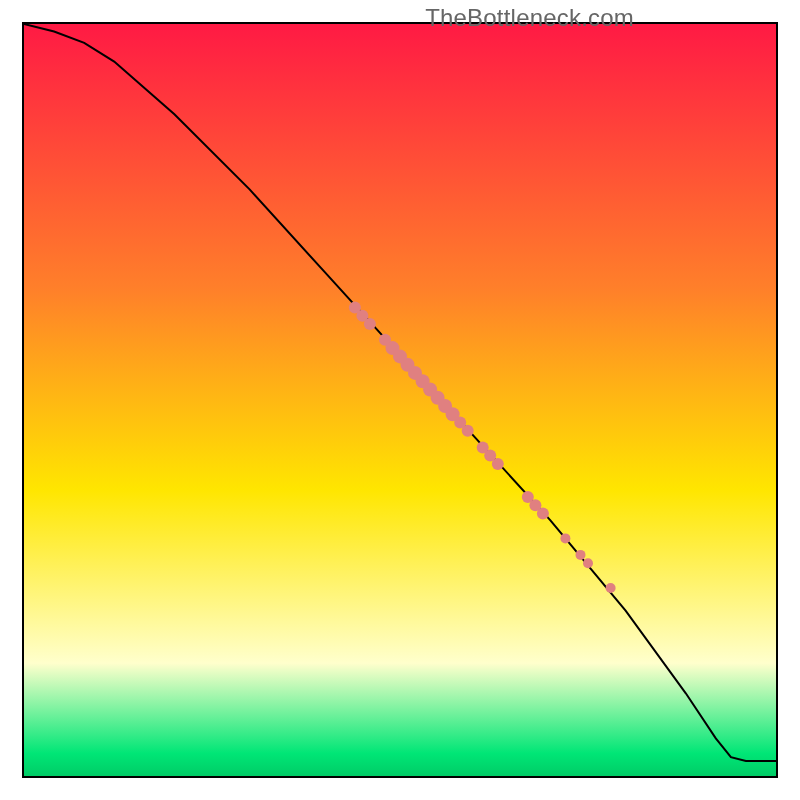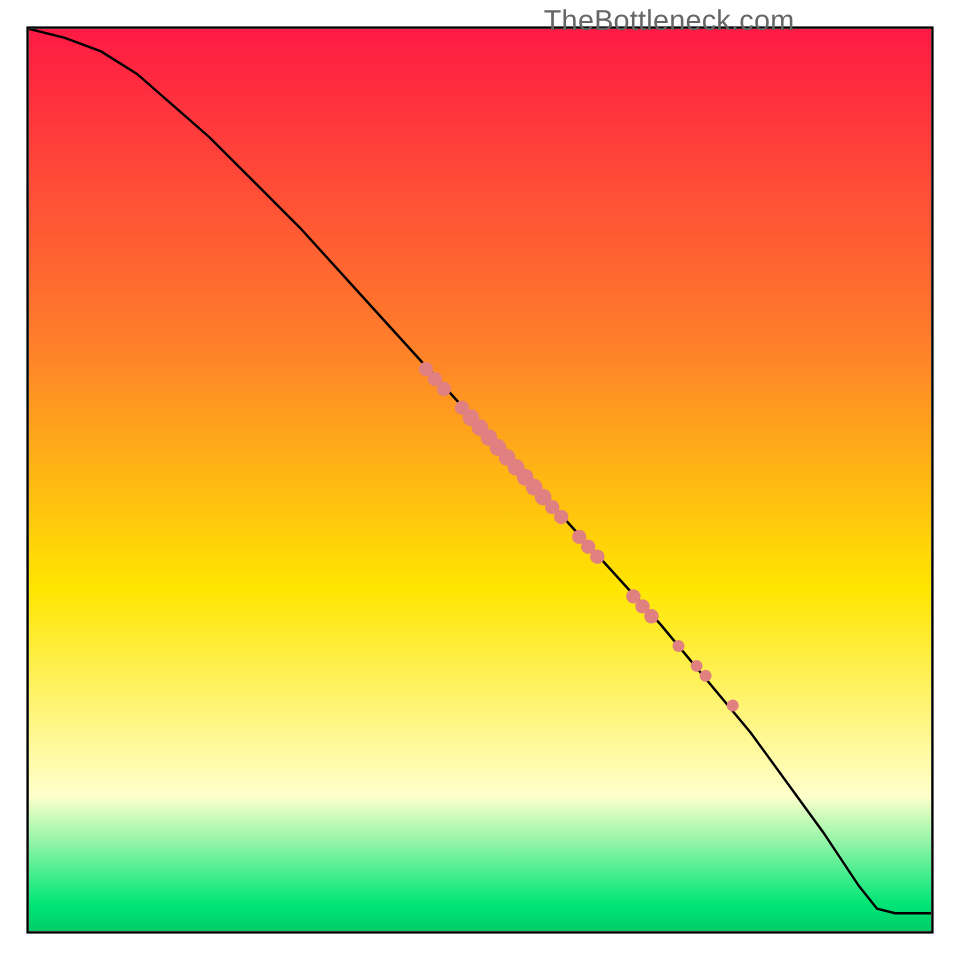--- a/index.html
+++ b/index.html
@@ -8,21 +8,20 @@
     width: 800px;
     height: 800px;
     overflow: hidden;
     font-family: Arial, Helvetica, sans-serif;
     background: #fff;
   }
   .canvas {
     position: relative;
     width: 644px;
     height: 800px;
-    padding-left: 28px;
   }
   .watermark {
     position: absolute;
     top: 4px;
     right: 10px;
     color: #666666;
     font-size: 24px;
     font-weight: 500;
     letter-spacing: 0.2px;
     z-index: 10;

